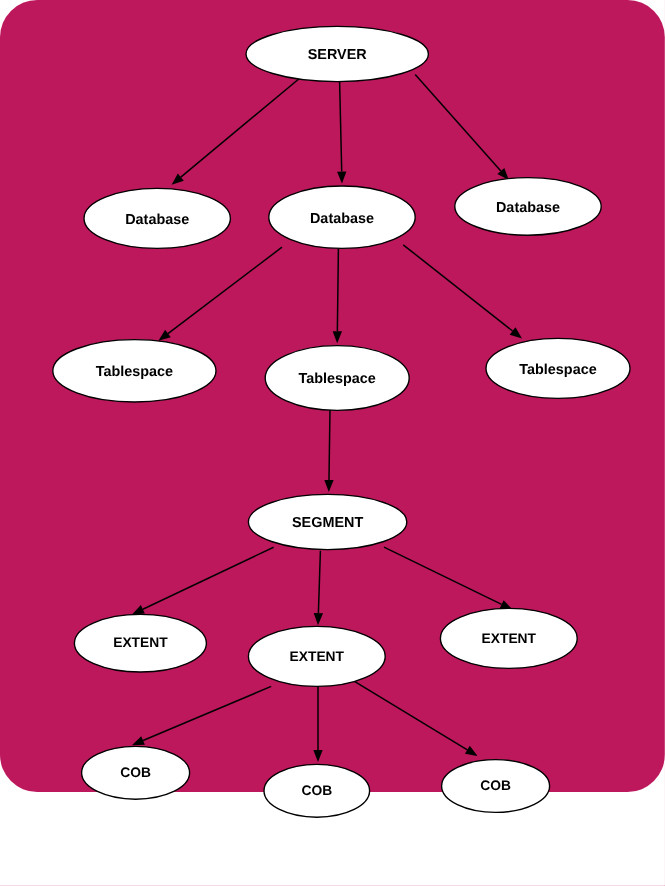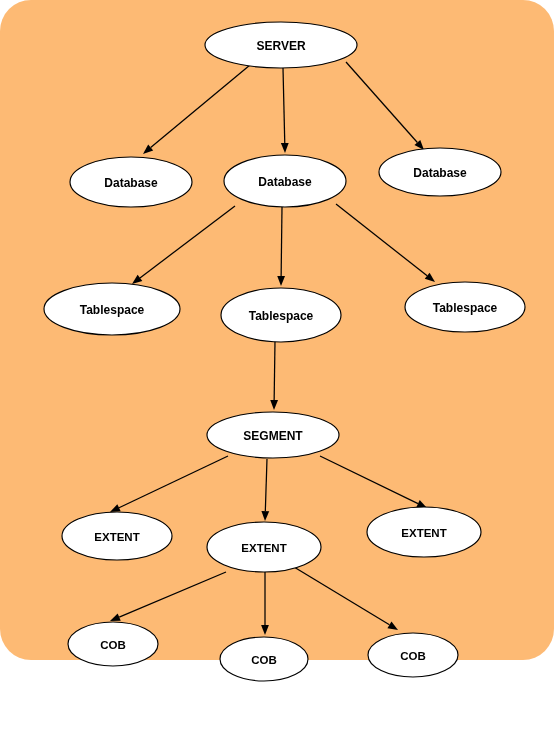--- a/index.html
+++ b/index.html
@@ -12,21 +12,21 @@
     width: 554px;
     height: 738px;
     font-family: "Liberation Sans", sans-serif;
     overflow: hidden;
     position: relative;
   }
   #diagram-root {
     position: relative;
     width: 554px;
     height: 660px;
-    background: #fdba74;
+    background: #be185d;
     border-radius: 31px;
   }
   #diagram-svg {
     position: absolute;
     top: 0;
     left: 0;
     width: 554px;
     height: 738px;
     display: block;
   }

